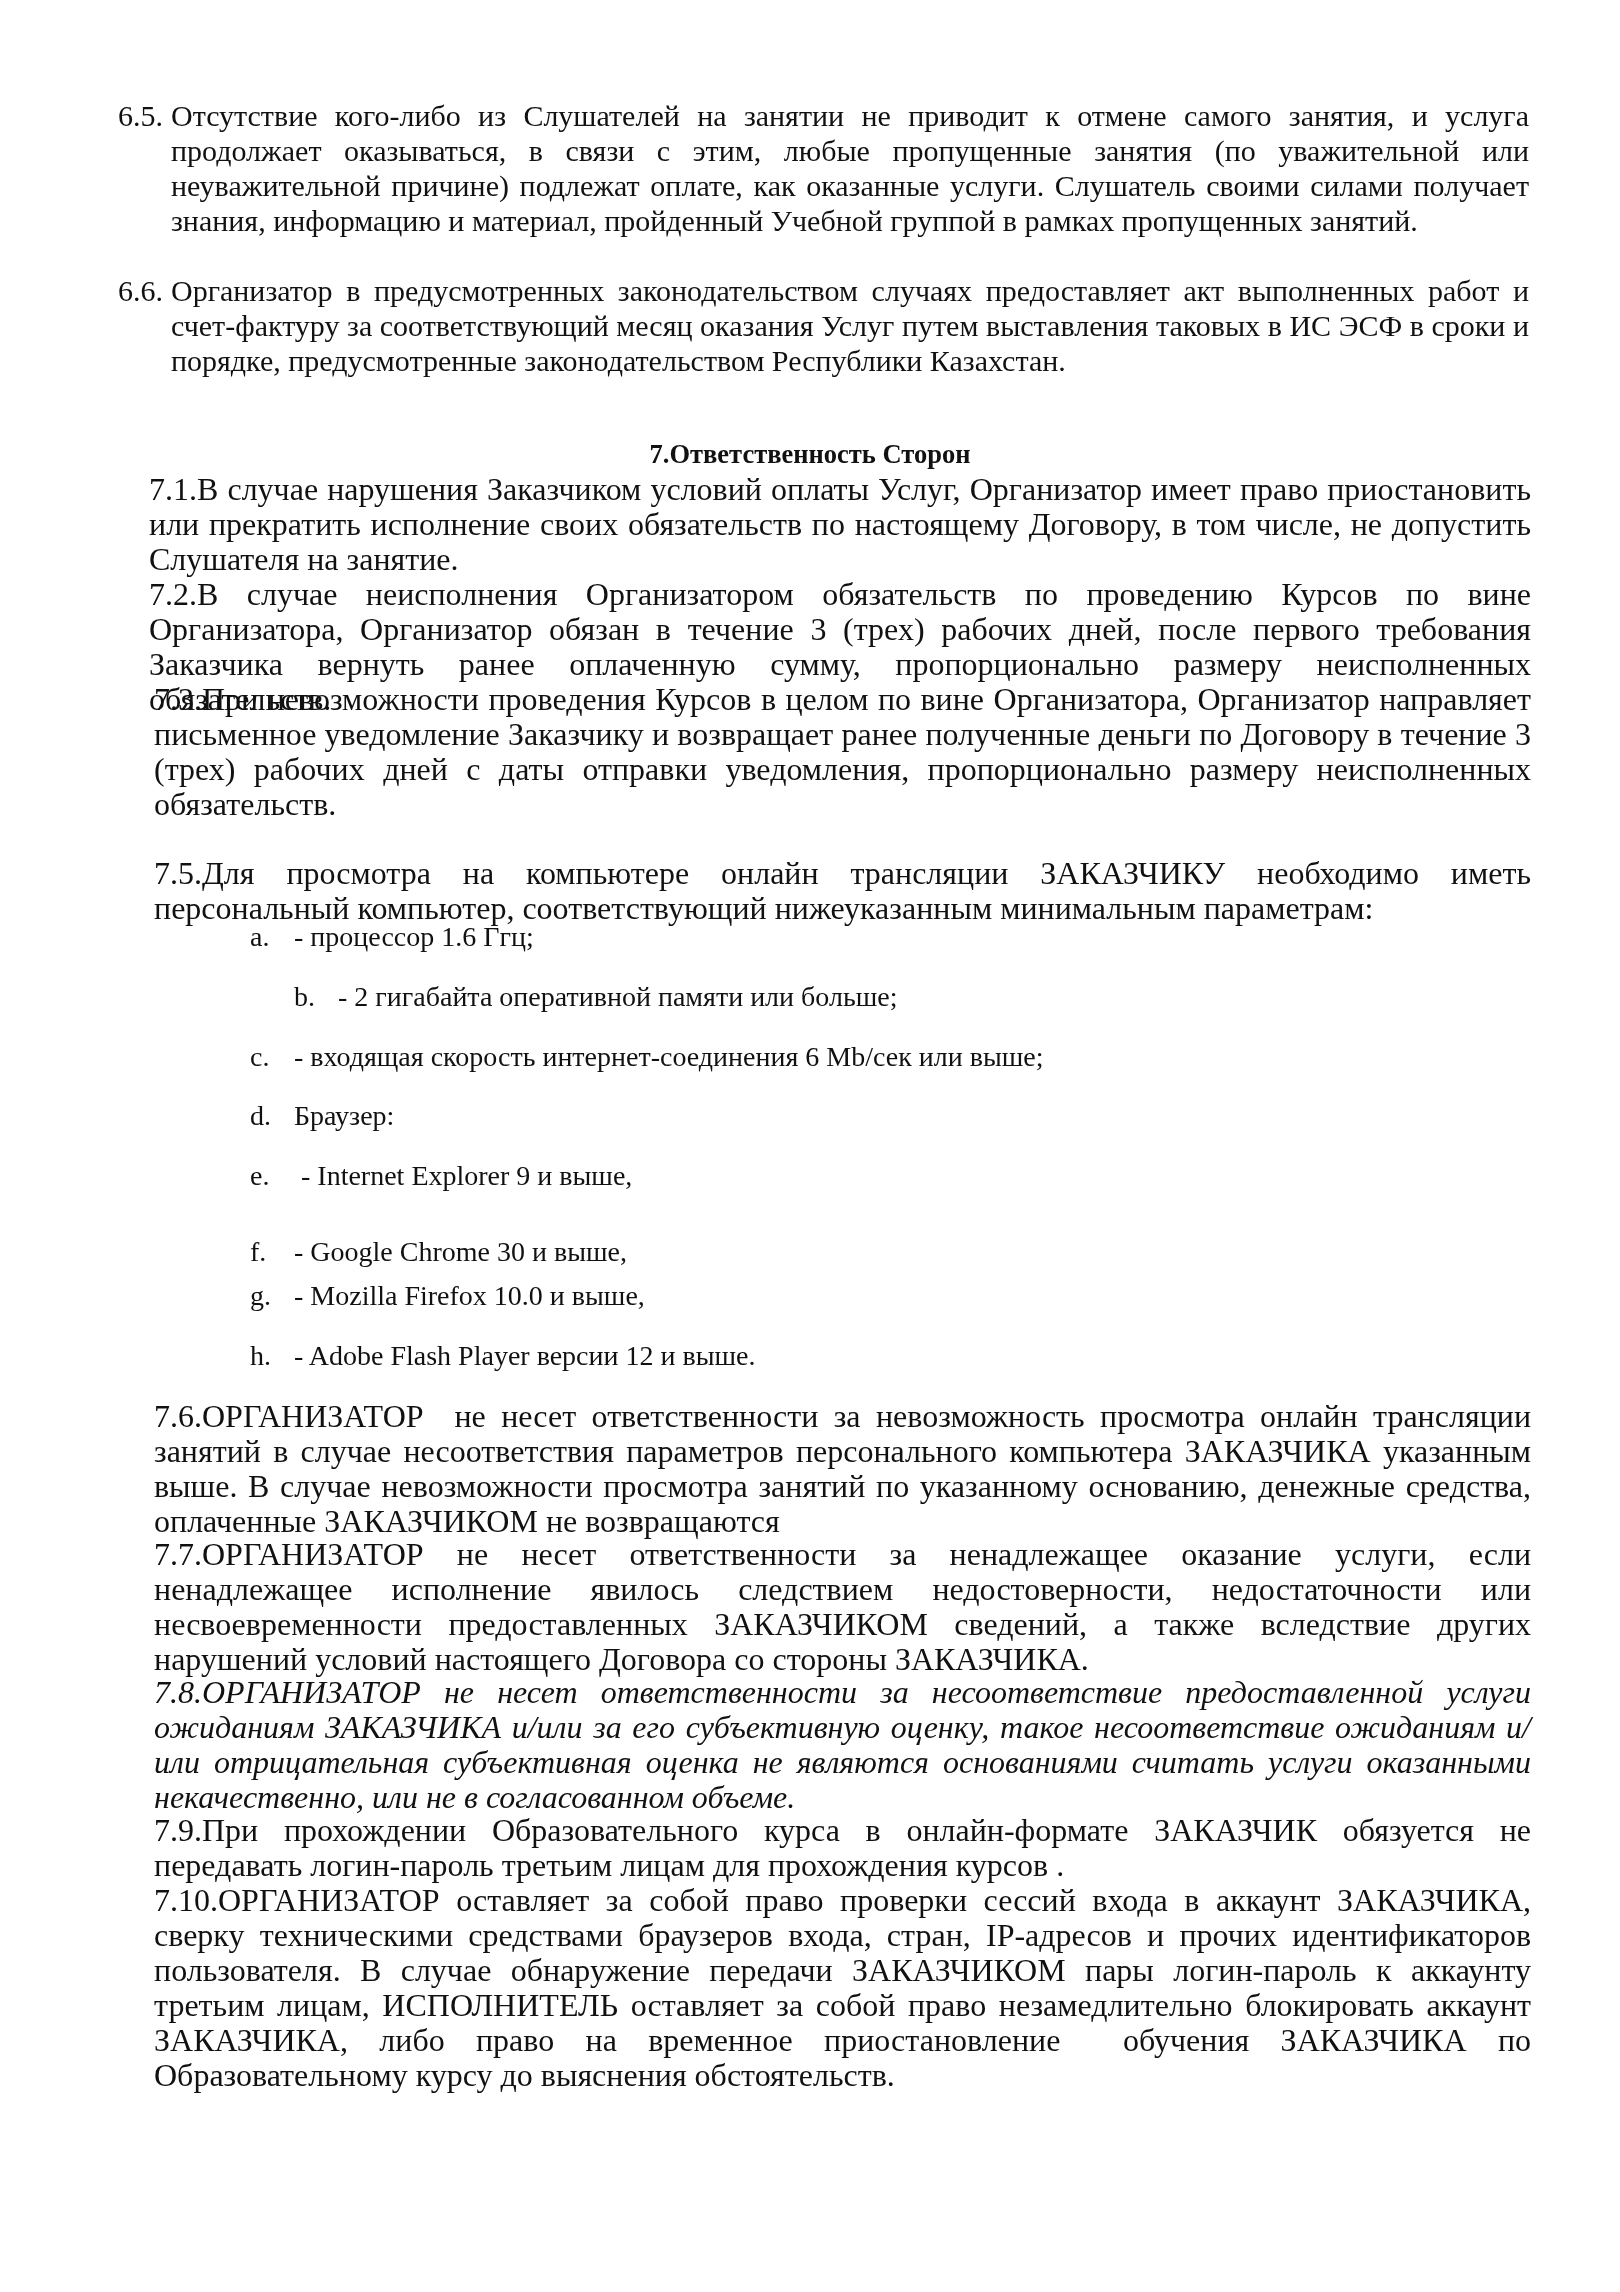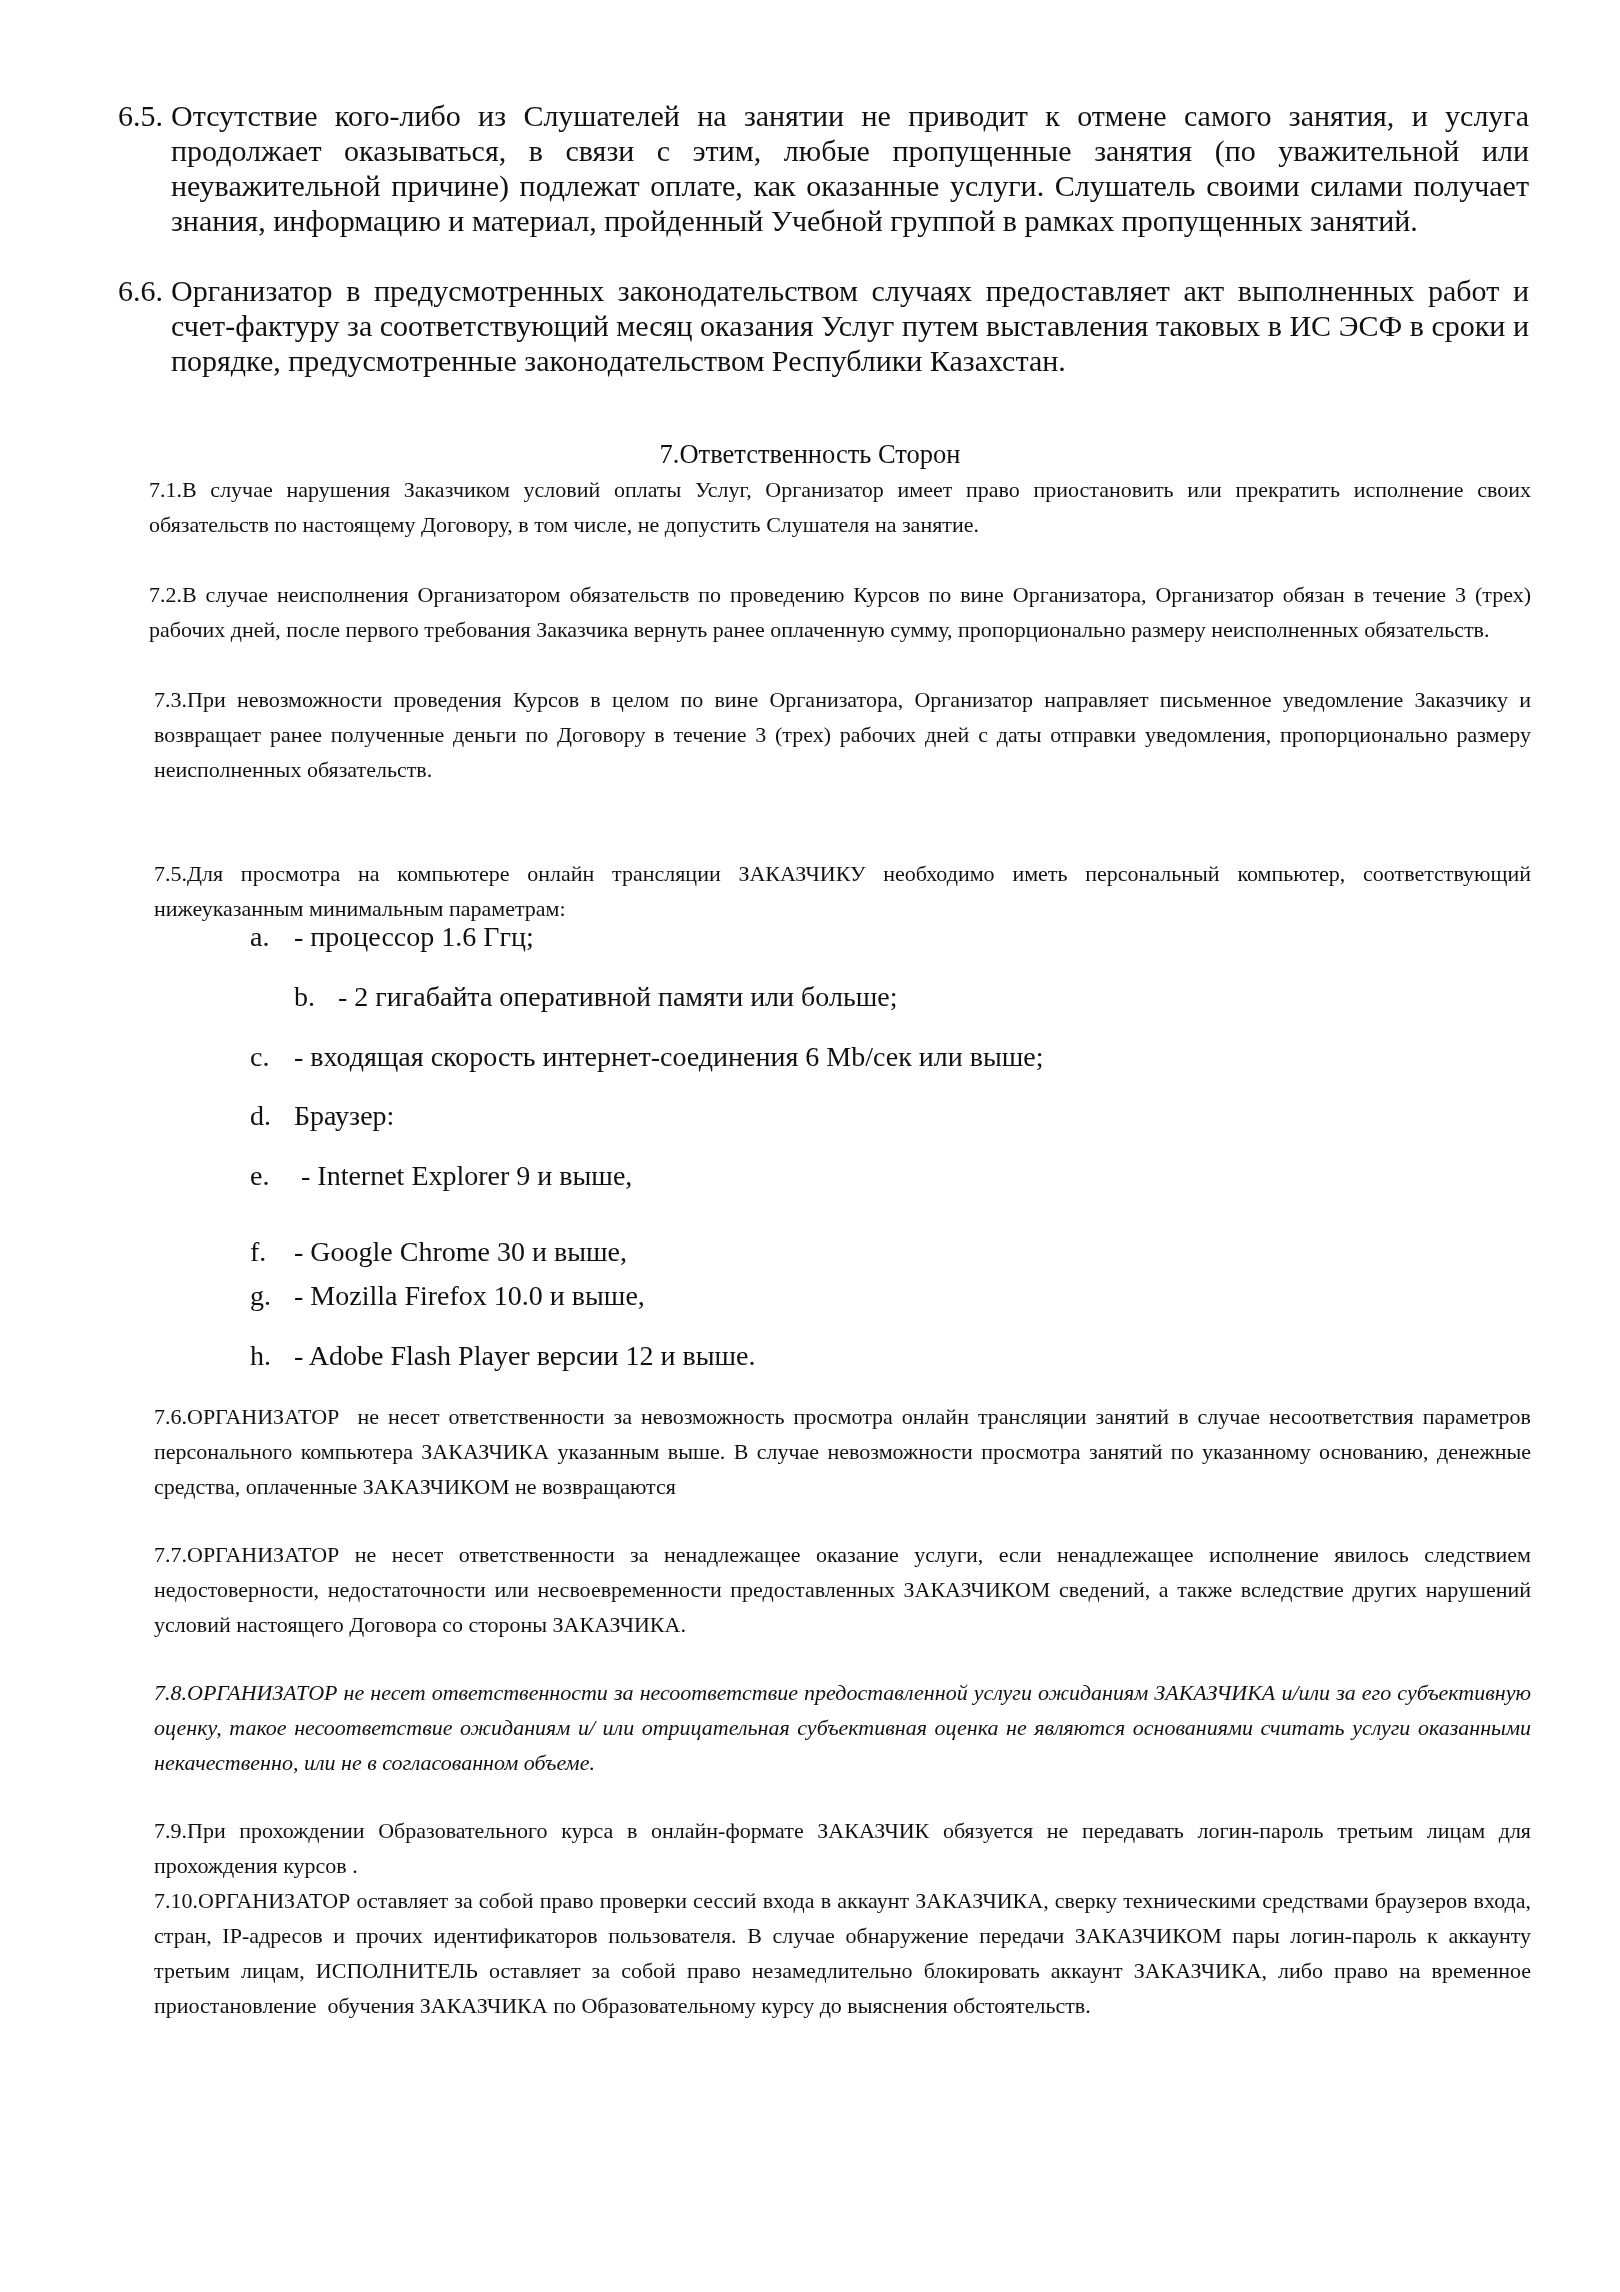--- a/index.html
+++ b/index.html
@@ -41,28 +41,28 @@
     .item6 .body {
       display: block;
       margin-left: 53px;
     }
     .heading {
       position: absolute;
       left: 0;
       width: 1620px;
       top: 438px;
       text-align: center;
-      font-weight: normal;
+      font-weight: bold;
       font-size: 26.5px;
       line-height: 33px;
     }
     .para {
       position: absolute;
       width: 1386px;
-      font-size: 22px;
+      font-size: 32px;
       line-height: 35px;
       text-align: justify;
       text-align-last: left;
     }
     .list {
       position: absolute;
       left: 250px;
       top: 919px;
       width: 980px;
       margin: 0;

